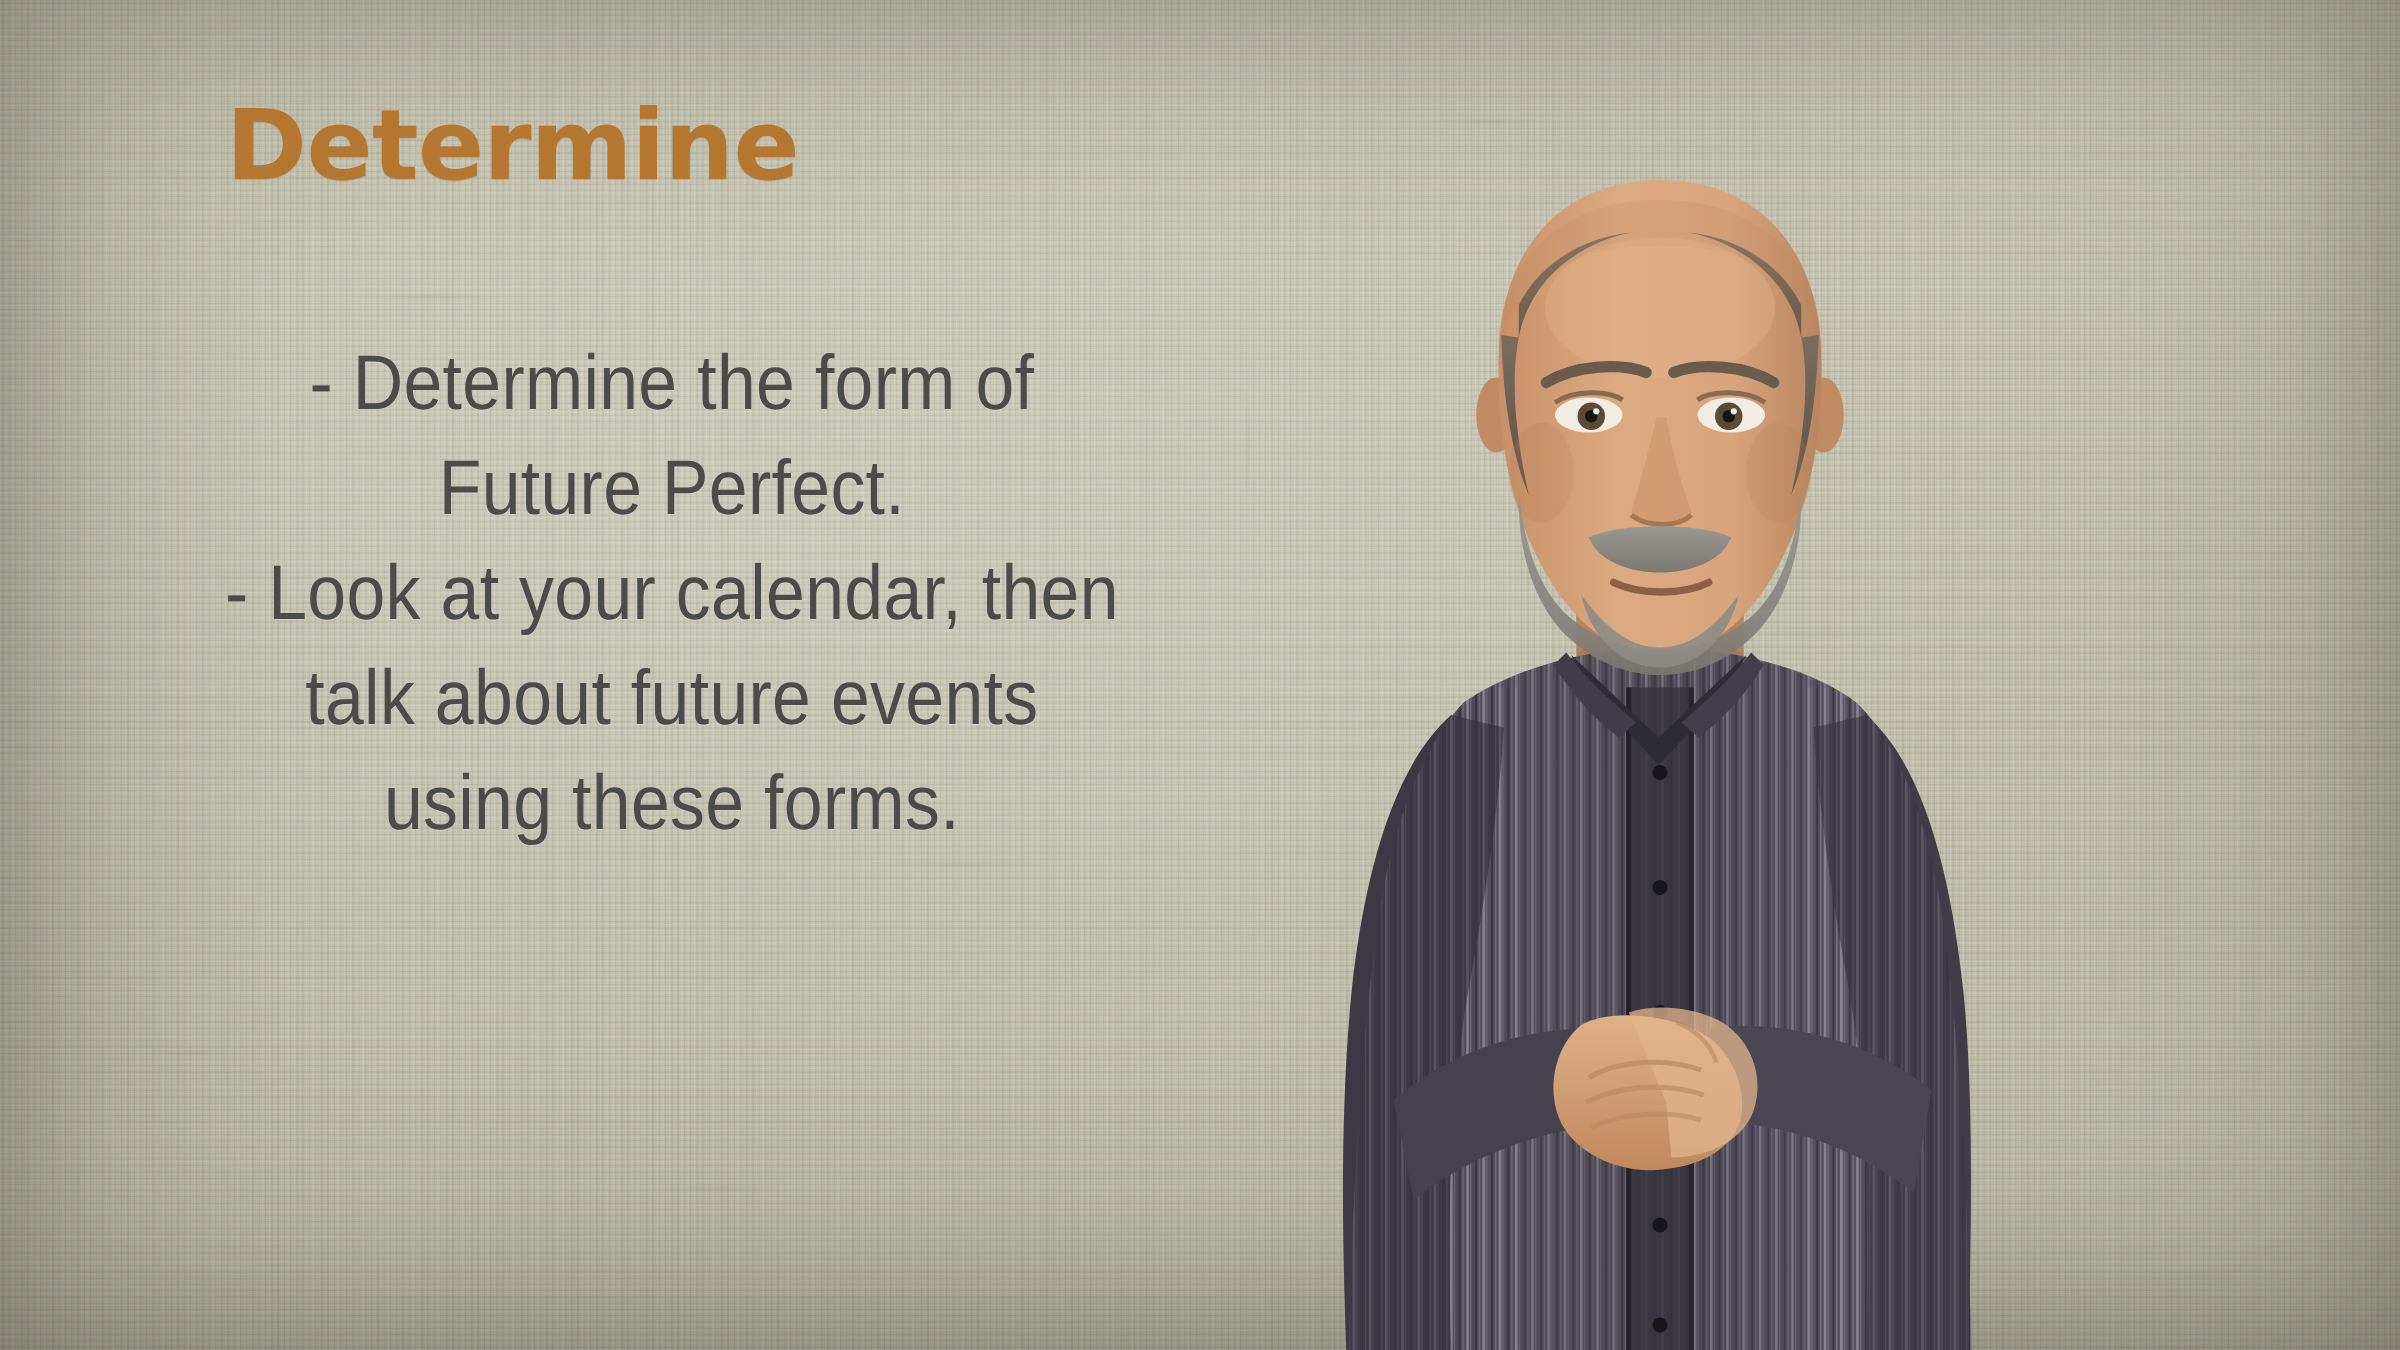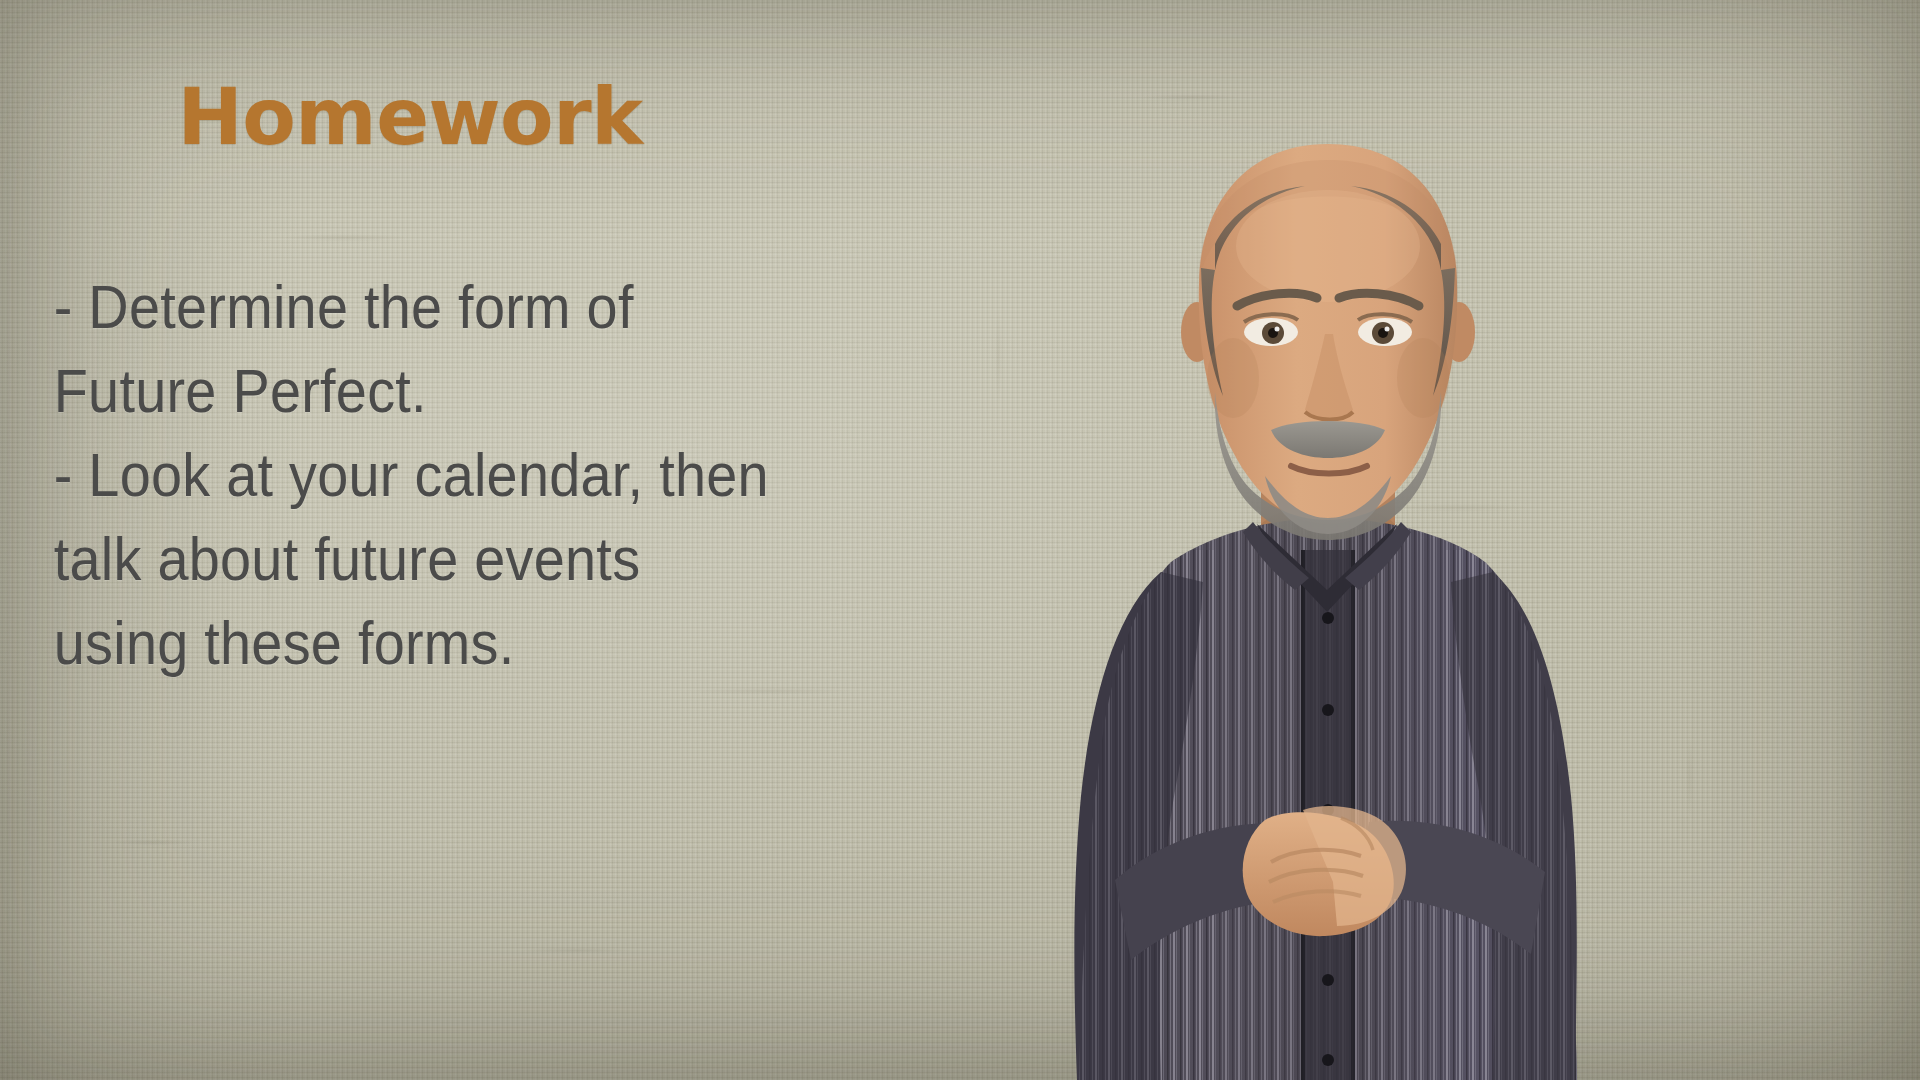--- a/index.html
+++ b/index.html
@@ -108,21 +108,21 @@
     color: #b5762f;
     text-shadow: 0 1px 1px rgba(90,60,20,0.18);
     white-space: nowrap;
   }
 
   .body-block {
     position: absolute;
     left: 0;
     top: 265px;
     width: 1075px;
-    text-align: left;
+    text-align: center;
   }
 
   .body-line {
     font-family: "Liberation Sans", sans-serif;
     font-weight: 400;
     font-size: 62px;
     line-height: 84px;
     color: #4b4b4a;
     letter-spacing: 0.3px;
     white-space: nowrap;
@@ -305,21 +305,21 @@
                  C418 392 392 414 363 414 C334 414 308 392 300 356 Z" fill="#8e8b85" opacity="0.9"></path>
 
         <ellipse cx="268" cy="258" rx="26" ry="40" fill="#b07f58" opacity="0.22"></ellipse>
         <ellipse cx="458" cy="258" rx="26" ry="40" fill="#b07f58" opacity="0.22"></ellipse>
       </g>
     </svg>
   </div>
 
   <div class="text-layer">
 
-    <div class="slide-title">Homework</div>
+    <div class="slide-title">Determine</div>
 
     <div class="body-block">
       <div class="body-line">- Determine the form of</div>
       <div class="body-line">Future Perfect.</div>
       <div class="body-line">- Look at your calendar, then</div>
       <div class="body-line">talk about future events</div>
       <div class="body-line">using these forms.</div>
     </div>
 
   </div>

